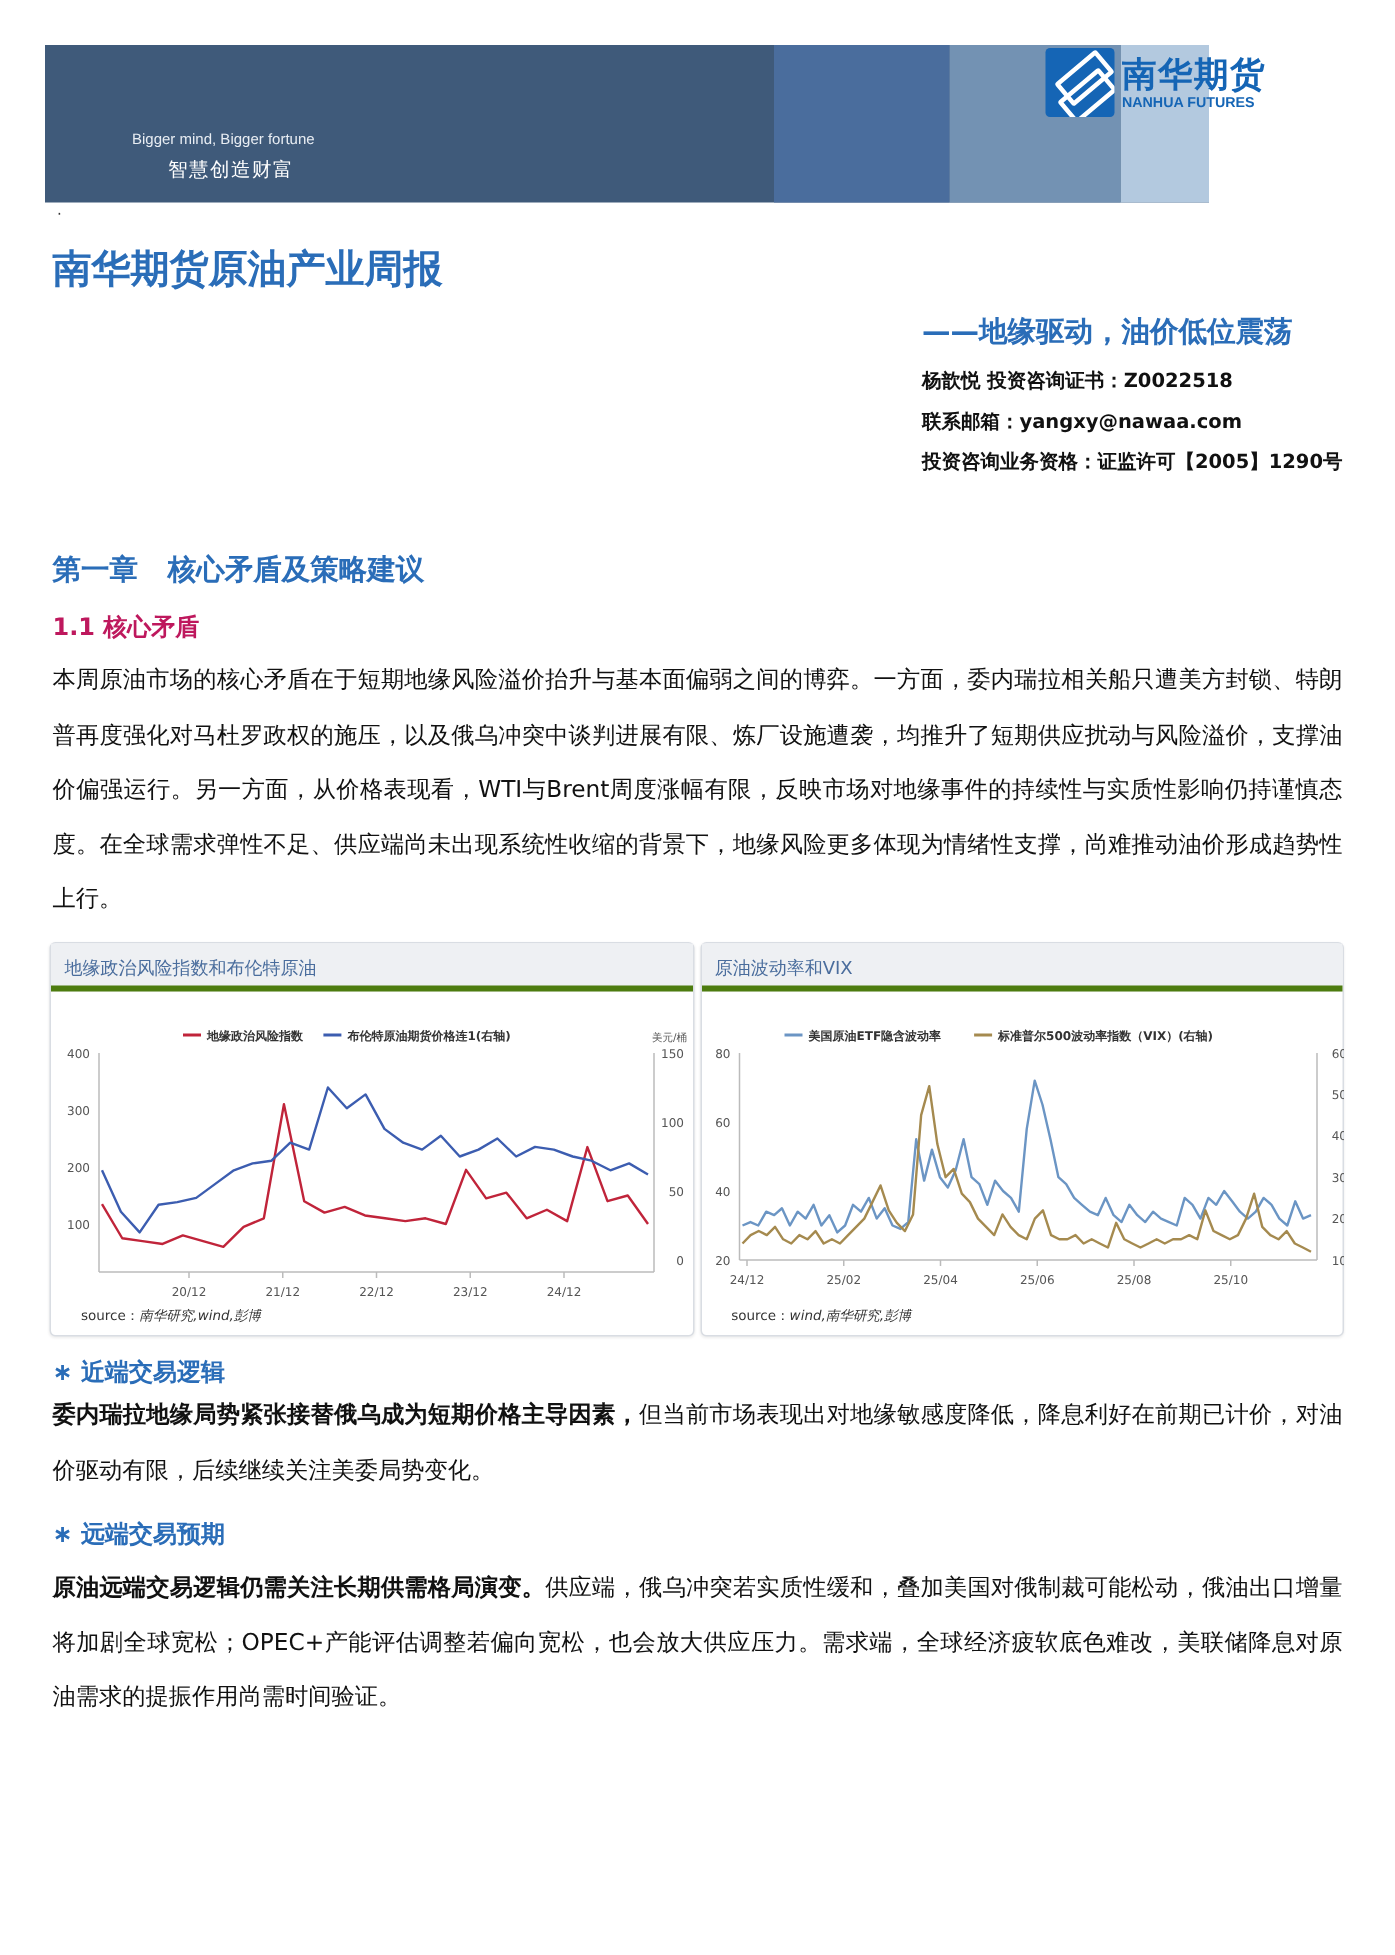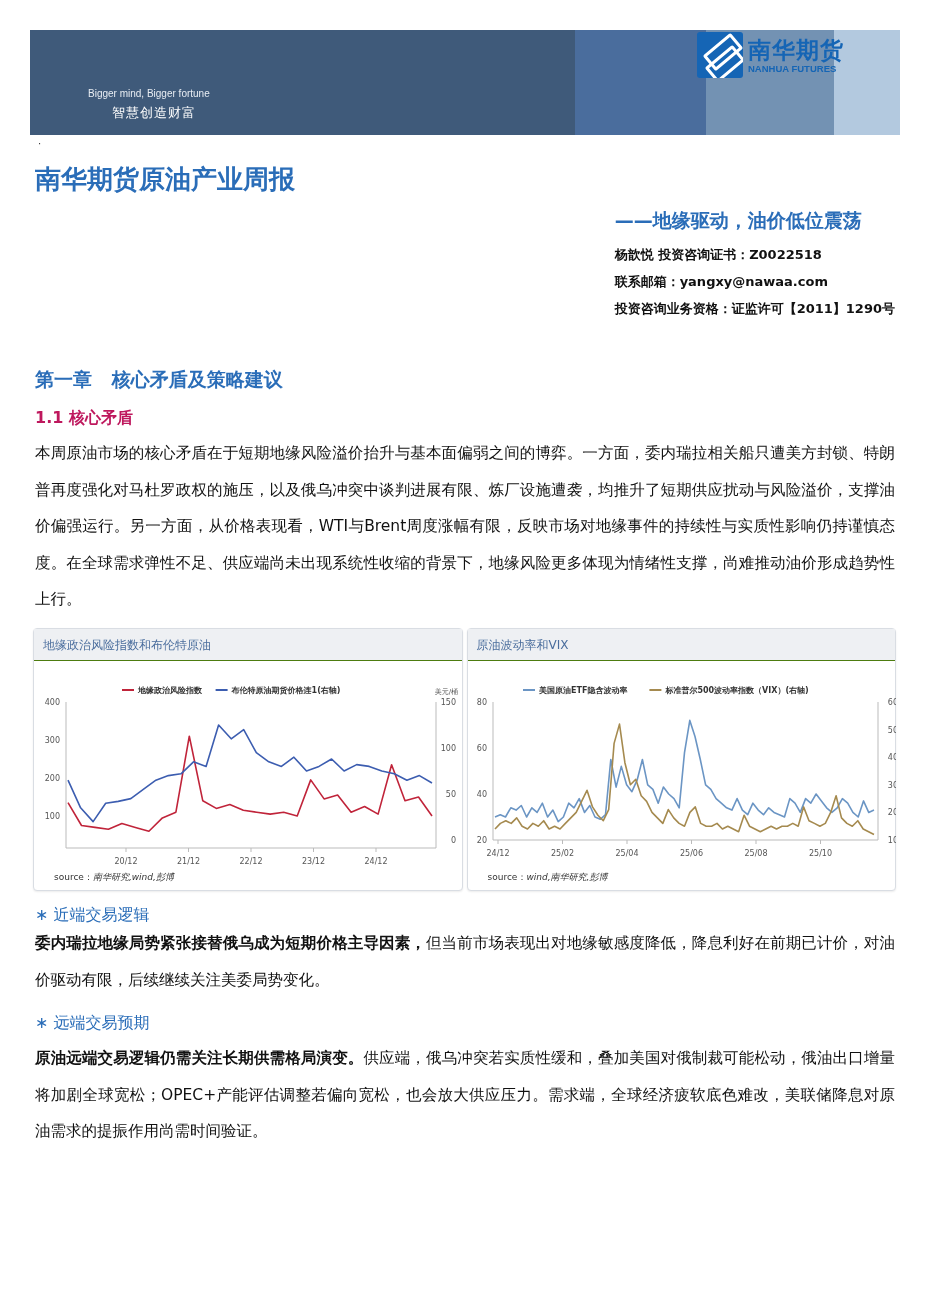--- a/index.html
+++ b/index.html
@@ -1,17 +1,17 @@
 <!DOCTYPE html>
 <html><head>
 <meta charset="utf-8">
 <style>
   * { margin:0; padding:0; box-sizing:border-box; }
   body { width:930px; height:1303px; background:#fff; font-family:"DejaVu Sans", "Liberation Sans", sans-serif; color:#111; position:relative; overflow:hidden; }
-  .banner { position:absolute; left:30px; top:30px; width:870px; height:105px; background:#3f5a7a; display:flex; }
+  .banner { position:absolute; left:30px; top:30px; width:776px; height:105px; background:#3f5a7a; display:flex; }
   .banner .b-main { width:545px; height:100%; position:relative; }
   .banner .slogan-en { position:absolute; left:58px; top:58px; font-size:10px; color:#e8edf3; font-family:"Liberation Sans", sans-serif; }
   .banner .slogan-cn { position:absolute; left:82px; top:74px; font-size:13px; color:#fff; letter-spacing:1px;text-align:right; }
   .banner .b-s1 { width:131px; background:#4a6d9d; }
   .banner .b-s2 { width:128px; background:#7392b3; position:relative; }
   .banner .b-s3 { width:66px; background:#b3c9df; }
   .logo { position:absolute; left:697px; top:32px; display:flex; align-items:center; gap:5px; }
   .logo-mark { width:46px; height:46px; background:#1565b5; border-radius:3px; position:relative; overflow:hidden; }
   .logo-mark:before { content:""; position:absolute; left:8px; top:10px; width:30px; height:14px; border:3px solid #fff; transform:rotate(-40deg); border-radius:2px; }
   .logo-mark:after { content:""; position:absolute; left:10px; top:22px; width:30px; height:14px; border:3px solid #fff; transform:rotate(-40deg); border-radius:2px; }
@@ -21,25 +21,25 @@
   .doc-title { position:absolute; left:35px; top:162px; font-size:26px; font-weight:bold; color:#2a6db8; }
   .meta { position:absolute; right:35px; top:208px; text-align:left; }
   .meta .subtitle { font-size:19px; font-weight:bold; color:#2a6db8; margin-bottom:7px; }
   .meta .line { font-size:13px; font-weight:bold; color:#111; line-height:27px; }
   .ch-title { position:absolute; left:35px; top:367px; font-size:19px; font-weight:bold; color:#2a6db8; }
   .sec-title { position:absolute; left:35px; top:408px; font-size:16px; font-weight:bold; color:#be185d; }
   .para { position:absolute; left:35px; width:860px; font-size:15.5px; line-height:36.5px; color:#111; text-align:justify; }
   .p1 { top:435px; }
   .charts { position:absolute; left:33px; top:628px; width:863px; height:263px; display:flex; gap:4px; }
   .card { flex:1; border:1px solid #d9dde3; border-radius:4px; background:#fff; position:relative; box-shadow:0 1px 2px rgba(0,0,0,0.08); }
-  .card-head { height:32px; background:#eef0f3; border-bottom:1px solid #4d7c0f; padding-left:9px; font-size:12px; color:#4a6d9d; line-height:32px; }
+  .card-head { height:32px; background:#eef0f3; border-bottom:4px solid #4d7c0f; padding-left:9px; font-size:12px; color:#4a6d9d; line-height:32px; }
   .card svg { position:absolute; left:0; top:33px; }
   .src { position:absolute; left:20px; bottom:6px; font-size:9px; color:#333; }
   .src i { font-style:italic; }
-  .sub-head { position:absolute; left:35px; font-size:16px; font-weight:normal; color:#2a6db8; }
+  .sub-head { position:absolute; left:35px; font-size:16px; font-weight:bold; color:#2a6db8; }
   .sh1 { top:905px; }
   .sh2 { top:1013px; }
   .p2 { top:925px; }
   .p3 { top:1040px; }
   b.strong { font-weight:bold; }
 </style>
 </head>
 <body>
 
 <div class="banner">
@@ -60,21 +60,21 @@
 </div>
 
 <div class="dot">·</div>
 
 <h1 class="doc-title">南华期货原油产业周报</h1>
 
 <div class="meta">
   <div class="subtitle">——地缘驱动，油价低位震荡</div>
   <div class="line">杨歆悦 投资咨询证书：Z0022518</div>
   <div class="line">联系邮箱：yangxy@nawaa.com</div>
-  <div class="line">投资咨询业务资格：证监许可【2011】1290号</div>
+  <div class="line">投资咨询业务资格：证监许可【2005】1290号</div>
 </div>
 
 <h2 class="ch-title" style="white-space:pre;">第一章   核心矛盾及策略建议</h2>
 <h3 class="sec-title">1.1 核心矛盾</h3>
 <p class="para p1">本周原油市场的核心矛盾在于短期地缘风险溢价抬升与基本面偏弱之间的博弈。一方面，委内瑞拉相关船只遭美方封锁、特朗普再度强化对马杜罗政权的施压，以及俄乌冲突中谈判进展有限、炼厂设施遭袭，均推升了短期供应扰动与风险溢价，支撑油价偏强运行。另一方面，从价格表现看，WTI与Brent周度涨幅有限，反映市场对地缘事件的持续性与实质性影响仍持谨慎态度。在全球需求弹性不足、供应端尚未出现系统性收缩的背景下，地缘风险更多体现为情绪性支撑，尚难推动油价形成趋势性上行。</p>
 
 <div class="charts">
   <div class="card">
     <div class="card-head">地缘政治风险指数和布伦特原油</div>
     <svg id="chart1" width="428" height="228">

